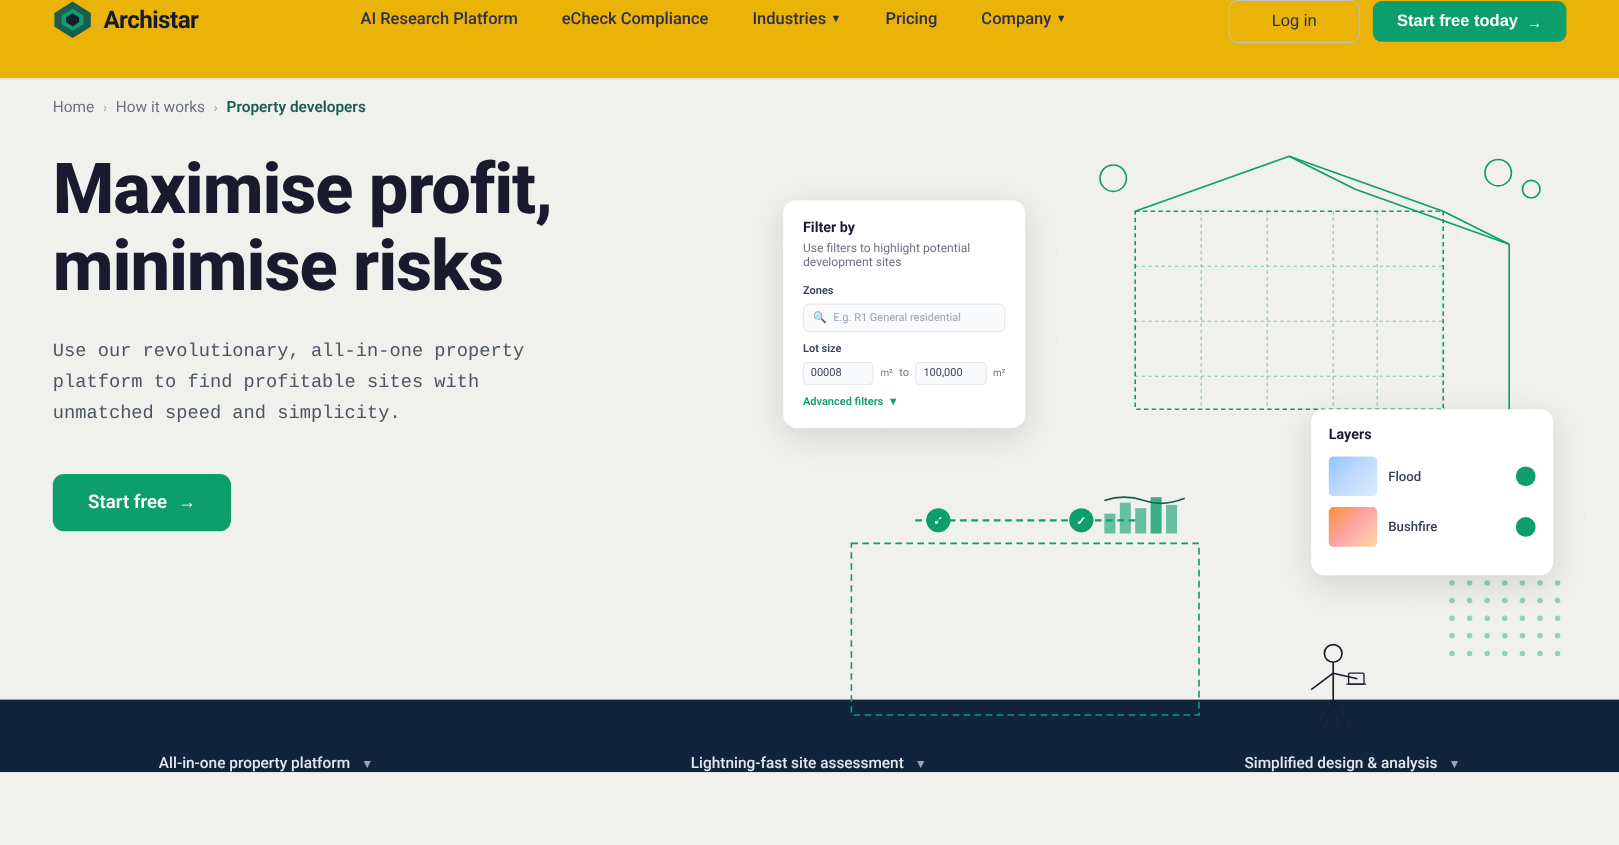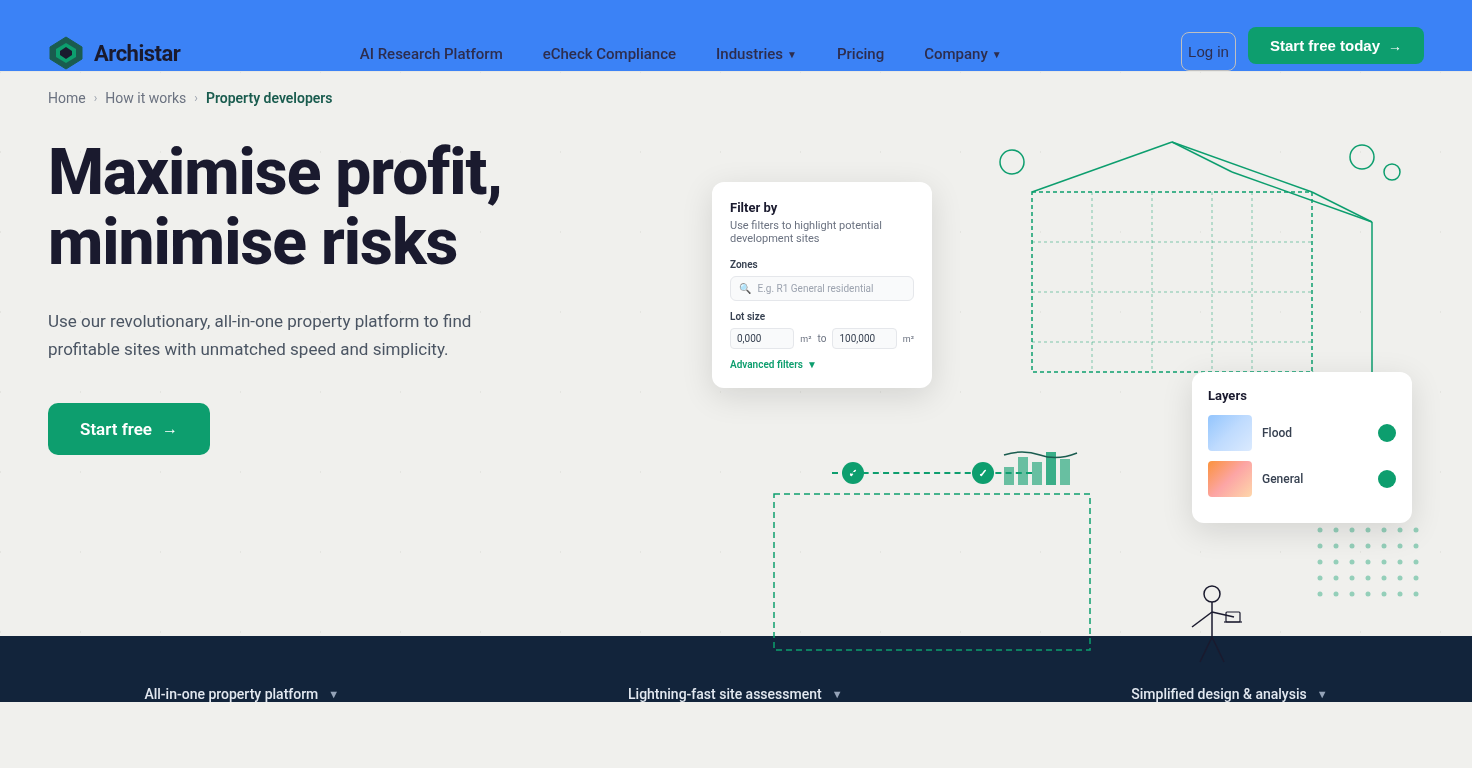--- a/index.html
+++ b/index.html
@@ -12,25 +12,25 @@
       font-family: -apple-system, BlinkMacSystemFont, 'Segoe UI', Roboto, sans-serif;
       background-color: #f0f0ed;
       width: 1472px;
       min-height: 768px;
       overflow-x: hidden;
     }
 
     
     .navbar {
       display: flex;
-      align-items: flex-end;
+      align-items: flex-start;
       justify-content: space-between;
       padding: 0 48px;
       height: 72px;
-      background: #3b82f6;
+      background: #eab308;
       border-bottom: 1px solid #e8e8e4;
       position: relative;
       z-index: 10;
     }
 
     .nav-logo {
       display: flex;
       align-items: center;
       gap: 10px;
     }
@@ -72,29 +72,28 @@
       margin-top: 1px;
     }
 
     .nav-actions {
       display: flex;
       align-items: center;
       gap: 12px;
     }
 
     .btn-login {
-      padding: 10px 6px;
+      padding: 10px 38px;
       font-size: 15px;
       font-weight: 500;
       color: #2d2d4e;
       background: transparent;
       border: 1px solid #c0c0c0;
       border-radius: 8px;
       cursor: pointer;
-      margin-top: 12px;
     }
 
     .btn-cta {
       display: flex;
       align-items: center;
       gap: 8px;
       padding: 10px 22px;
       font-size: 15px;
       font-weight: 600;
       color: #ffffff;
@@ -172,20 +171,21 @@
       margin-bottom: 28px;
       letter-spacing: -1px;
     }
 
     .hero-subtext {
       font-size: 17px;
       color: #4b5563;
       line-height: 1.65;
       max-width: 460px;
       margin-bottom: 40px;
+      font-family: Liberation Mono, monospace;
     }
 
     .btn-start-free {
       display: inline-flex;
       align-items: center;
       gap: 10px;
       padding: 16px 32px;
       font-size: 17px;
       font-weight: 600;
       color: #ffffff;
@@ -581,21 +581,21 @@
       <div class="filter-subtitle">Use filters to highlight potential development sites</div>
 
       <div class="filter-section-label">Zones</div>
       <div class="filter-search">
         <span class="filter-search-icon">🔍</span>
         <span class="filter-search-text">E.g. R1 General residential</span>
       </div>
 
       <div class="filter-section-label">Lot size</div>
       <div class="filter-row">
-        <div class="filter-input-box">0,000</div>
+        <div class="filter-input-box">00008</div>
         <span class="filter-unit">m²</span>
         <span class="filter-to">to</span>
         <div class="filter-input-box">100,000</div>
         <span class="filter-unit">m²</span>
       </div>
 
       <div class="filter-advanced">
         <span>Advanced filters</span>
         <span>▼</span>
       </div>
@@ -605,21 +605,21 @@
       <div class="layers-title">Layers</div>
 
       <div class="layer-item">
         <div class="layer-thumb layer-thumb-flood"></div>
         <span class="layer-name">Flood</span>
         <div class="layer-toggle"></div>
       </div>
 
       <div class="layer-item">
         <div class="layer-thumb layer-thumb-bushfire"></div>
-        <span class="layer-name">General</span>
+        <span class="layer-name">Bushfire</span>
         <div class="layer-toggle"></div>
       </div>
     </div>
 
   </div>
 
   <div class="bottom-bar">
     <div class="bottom-bar-item">
       <span>All-in-one property platform</span>
       <span class="chevron-down">▼</span>

